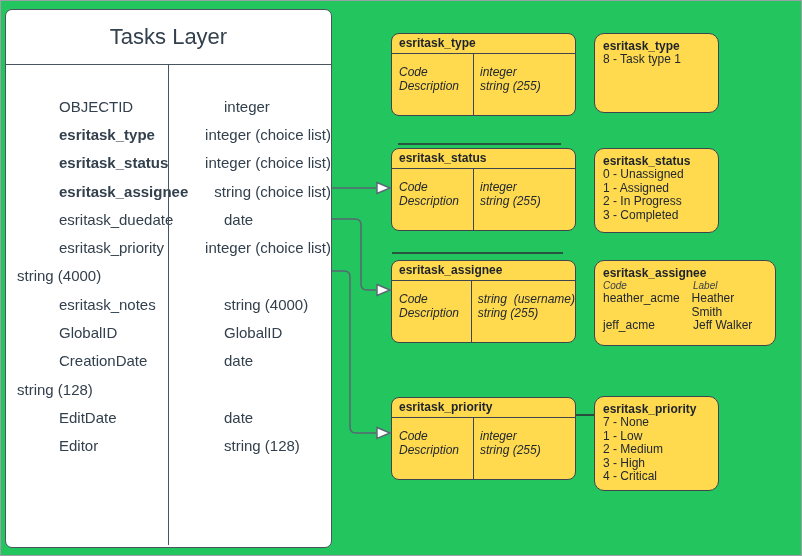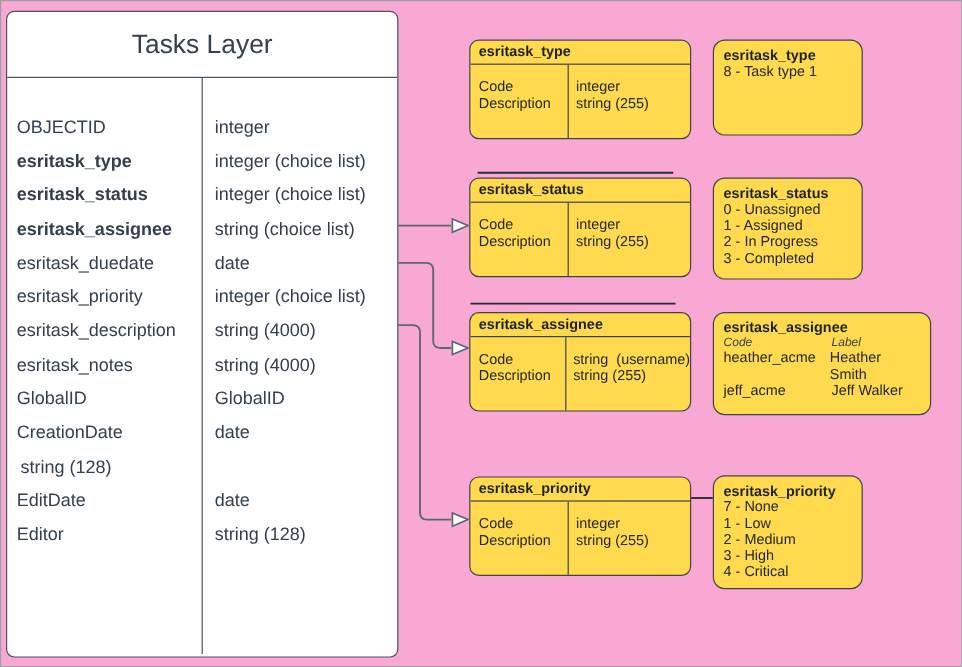--- a/index.html
+++ b/index.html
@@ -1,35 +1,35 @@
 <!DOCTYPE html>
 <html><head>
 <meta charset="utf-8">
 <style>
   html,body{margin:0;padding:0;background:#fff;font-family:"Liberation Sans","DejaVu Sans",sans-serif;}
-  .canvas{position:relative;width:802px;height:556px;background:#f9a8d4;border:1px solid #9aa0a6;box-sizing:border-box;overflow:hidden;}
+  .canvas{position:relative;width:802px;height:556px;background:#22c55e;border:1px solid #9aa0a6;box-sizing:border-box;overflow:hidden;}
 
   
   .tasks-table{position:absolute;left:4px;top:8px;width:327px;height:539px;box-sizing:border-box;
     background:#fff;border:1.6px solid #485460;border-radius:7px;}
   .tasks-title{height:54px;display:flex;align-items:center;justify-content:center;
     font-size:22px;color:#33404d;border-bottom:1.4px solid #485460;}
   .tasks-body{position:relative;height:480px;padding-top:27px;box-sizing:border-box;}
   .tasks-divider{position:absolute;left:162px;top:0;bottom:0;width:0;border-left:1.2px solid #485460;}
   .trow{display:flex;height:28.3px;align-items:center;font-size:15px;color:#33404d;}
-  .trow .fname{width:162px;padding-left:8px;box-sizing:border-box;white-space:nowrap;}
+  .trow .fname{width:162px;padding-left:8px;box-sizing:border-box;white-space:nowrap;margin-left:45px;}
   .trow .ftype{flex:1;padding-left:11px;white-space:nowrap;}
   .trow.bold .fname{font-weight:700;}
 
   
   .dbox{position:absolute;left:390px;width:185px;height:83px;box-sizing:border-box;
     background:#ffd94e;border:1.6px solid #3f454e;border-radius:8px;overflow:hidden;}
   .dbox .dhead{height:19px;line-height:19px;padding-left:7px;font-size:12px;font-weight:700;
     color:#1d232b;border-bottom:1.3px solid #3f454e;}
-  .dbox .dbody{display:flex;height:62px;}
+  .dbox .dbody{display:flex;height:62px;font-style:italic;}
   .dbox .dcol-l{width:82px;box-sizing:border-box;border-right:1.2px solid #3f454e;
     padding:12px 0 0 7px;font-size:12px;line-height:13.5px;color:#22282f;}
   .dbox .dcol-r{flex:1;padding:12px 0 0 6px;font-size:12px;line-height:13.5px;color:#22282f;white-space:pre;}
 
   
   .vbox{position:absolute;left:593px;box-sizing:border-box;background:#ffd94e;
     border:1.6px solid #3f454e;border-radius:10px;padding:5px 8px 0;overflow:hidden;}
   .vbox .vtitle{font-size:12px;font-weight:700;color:#1d232b;line-height:14px;}
   .vbox .vline{font-size:12px;color:#22282f;line-height:13.6px;white-space:nowrap;}
   .vbox .vcols{display:flex;font-size:10px;font-style:italic;color:#3a4048;line-height:12px;}
@@ -67,21 +67,20 @@
         </div>
       <div class="trow">
           <span class="fname">esritask_duedate</span>
           <span class="ftype">date</span>
         </div>
       <div class="trow">
           <span class="fname">esritask_priority</span>
           <span class="ftype">integer (choice list)</span>
         </div>
       <div class="trow">
-          <span class="fname">esritask_description</span>
           <span class="ftype">string (4000)</span>
         </div>
       <div class="trow">
           <span class="fname">esritask_notes</span>
           <span class="ftype">string (4000)</span>
         </div>
       <div class="trow">
           <span class="fname">GlobalID</span>
           <span class="ftype">GlobalID</span>
         </div>

